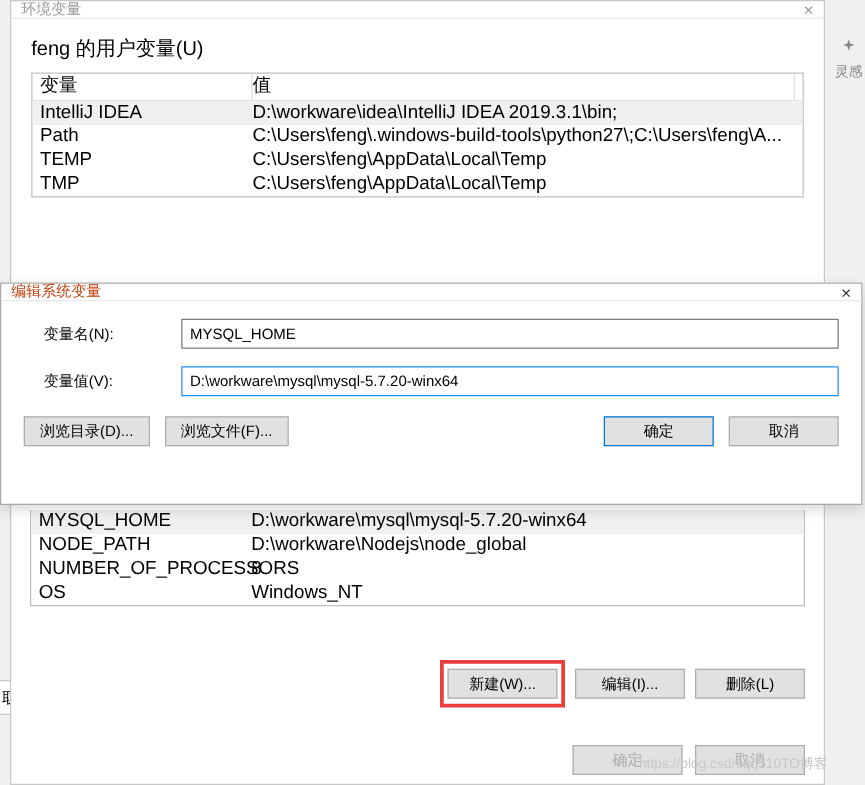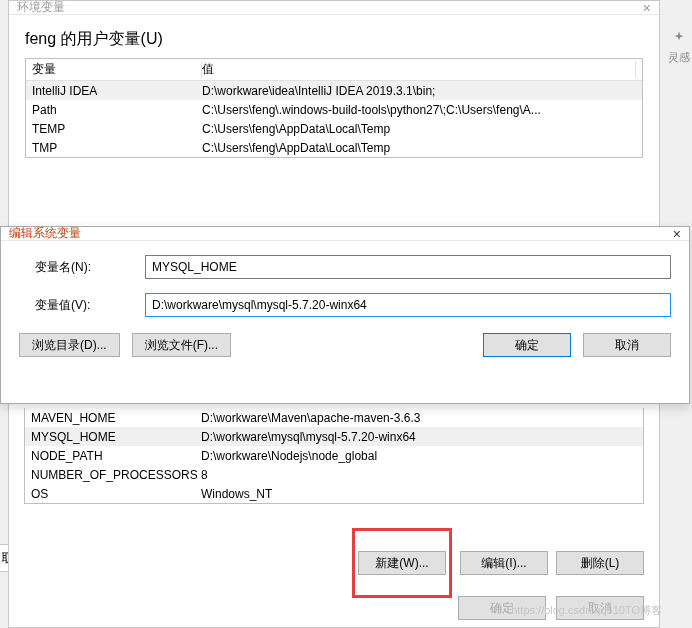--- a/index.html
+++ b/index.html
@@ -9,21 +9,21 @@
 
 
 .env-win { left: 8px; top: 0; width: 652px; height: 628px; }
 .title-row { display: flex; align-items: center; height: 14px; padding: 0 8px; border-bottom: 1px solid #e8e8e8; }
 .title-text { flex: 1; font-size: 12px; color: #999; }
 .close-x { width: 40px; text-align: right; font-size: 14px; color: #999; cursor: pointer; }
 
 .group { margin: 14px 16px 0 16px; }
 .group-label { font-size: 16px; margin-bottom: 8px; }
 .tbl-frame { border: 1px solid #c0c0c0; background: #fff; }
-.tbl-head, .tbl-row { display: flex; align-items: center; height: 19px; padding: 0 6px; font-size: 12px; }
+.tbl-head, .tbl-row { display: flex; height: 19px; padding: 0 6px; font-size: 15px; }
 .tbl-head { border-bottom: 1px solid #e0e0e0; height: 22px; }
 .tbl-head .col { border-right: 1px solid #e0e0e0; padding-right: 6px; }
 .col-name { width: 170px; flex-shrink: 0; }
 .col-val { flex: 1; white-space: nowrap; overflow: hidden; }
 .tbl-row.sel { background: #f0f0f0; }
 
 
 .edit-win { left: 0; top: 226px; width: 690px; height: 178px; border: 1px solid #aaa; box-shadow: 0 4px 10px rgba(0,0,0,0.15); z-index: 20; }
 .edit-win .title-row .title-text { color: #c2410c; }
 .edit-win .close-x { color: #333; }
@@ -32,21 +32,21 @@
 .fld-input { flex: 1; height: 24px; border: 1px solid #7a7a7a; padding: 0 6px; font-size: 12px; background: #fff; }
 .fld-input.focused { border: 1px solid #1e90ff; outline: none; }
 .btn-row { display: flex; gap: 12px; margin: 16px 18px 0 18px; align-items: center; }
 .spacer { flex: 1; }
 .btn { height: 24px; border: 1px solid #adadad; background: #e1e1e1; font-size: 12px; min-width: 88px; cursor: pointer; padding: 0 12px; }
 .btn.default { border: 1px solid #0078d7; }
 
 
 .sys-tbl { position: absolute; left: 24px; top: 408px; width: 620px; border: 1px solid #c0c0c0; border-top: none; background: #fff; }
 .sys-btn-row { position: absolute; left: 24px; top: 528px; width: 620px; display: flex; justify-content: flex-end; gap: 8px; align-items: center; }
-.sys-btn-row .newbtn-wrap { border: 3px solid #e83e3e; padding: 20px 3px; }
+.sys-btn-row .newbtn-wrap { border: 3px solid #e83e3e; padding: 4px 3px; }
 .env-ok-row { position: absolute; left: 24px; bottom: 8px; width: 620px; display: flex; justify-content: flex-end; gap: 10px; color: #aaa; }
 
 
 .right-deco { position: absolute; right: 0; top: 30px; width: 26px; font-size: 11px; color: #888; text-align: center; }
 .right-deco svg { display: block; margin: 0 auto 2px auto; }
 
 .watermark { position: absolute; right: 30px; bottom: 10px; font-size: 11px; color: #c7c7c7; z-index: 2; pointer-events: none; }
 </style>
 </head>
 <body>
@@ -89,24 +89,20 @@
       </div>
       <div class="tbl-row">
         <div class="col-name">TMP</div>
         <div class="col-val">C:\Users\feng\AppData\Local\Temp</div>
       </div>
     </div>
   </div>
 </div>
 
 <div class="sys-tbl">
-  <div class="tbl-row">
-    <div class="col-name">MAVEN_HOME</div>
-    <div class="col-val">D:\workware\Maven\apache-maven-3.6.3</div>
-  </div>
   <div class="tbl-row sel">
     <div class="col-name">MYSQL_HOME</div>
     <div class="col-val">D:\workware\mysql\mysql-5.7.20-winx64</div>
   </div>
   <div class="tbl-row">
     <div class="col-name">NODE_PATH</div>
     <div class="col-val">D:\workware\Nodejs\node_global</div>
   </div>
   <div class="tbl-row">
     <div class="col-name">NUMBER_OF_PROCESSORS</div>

